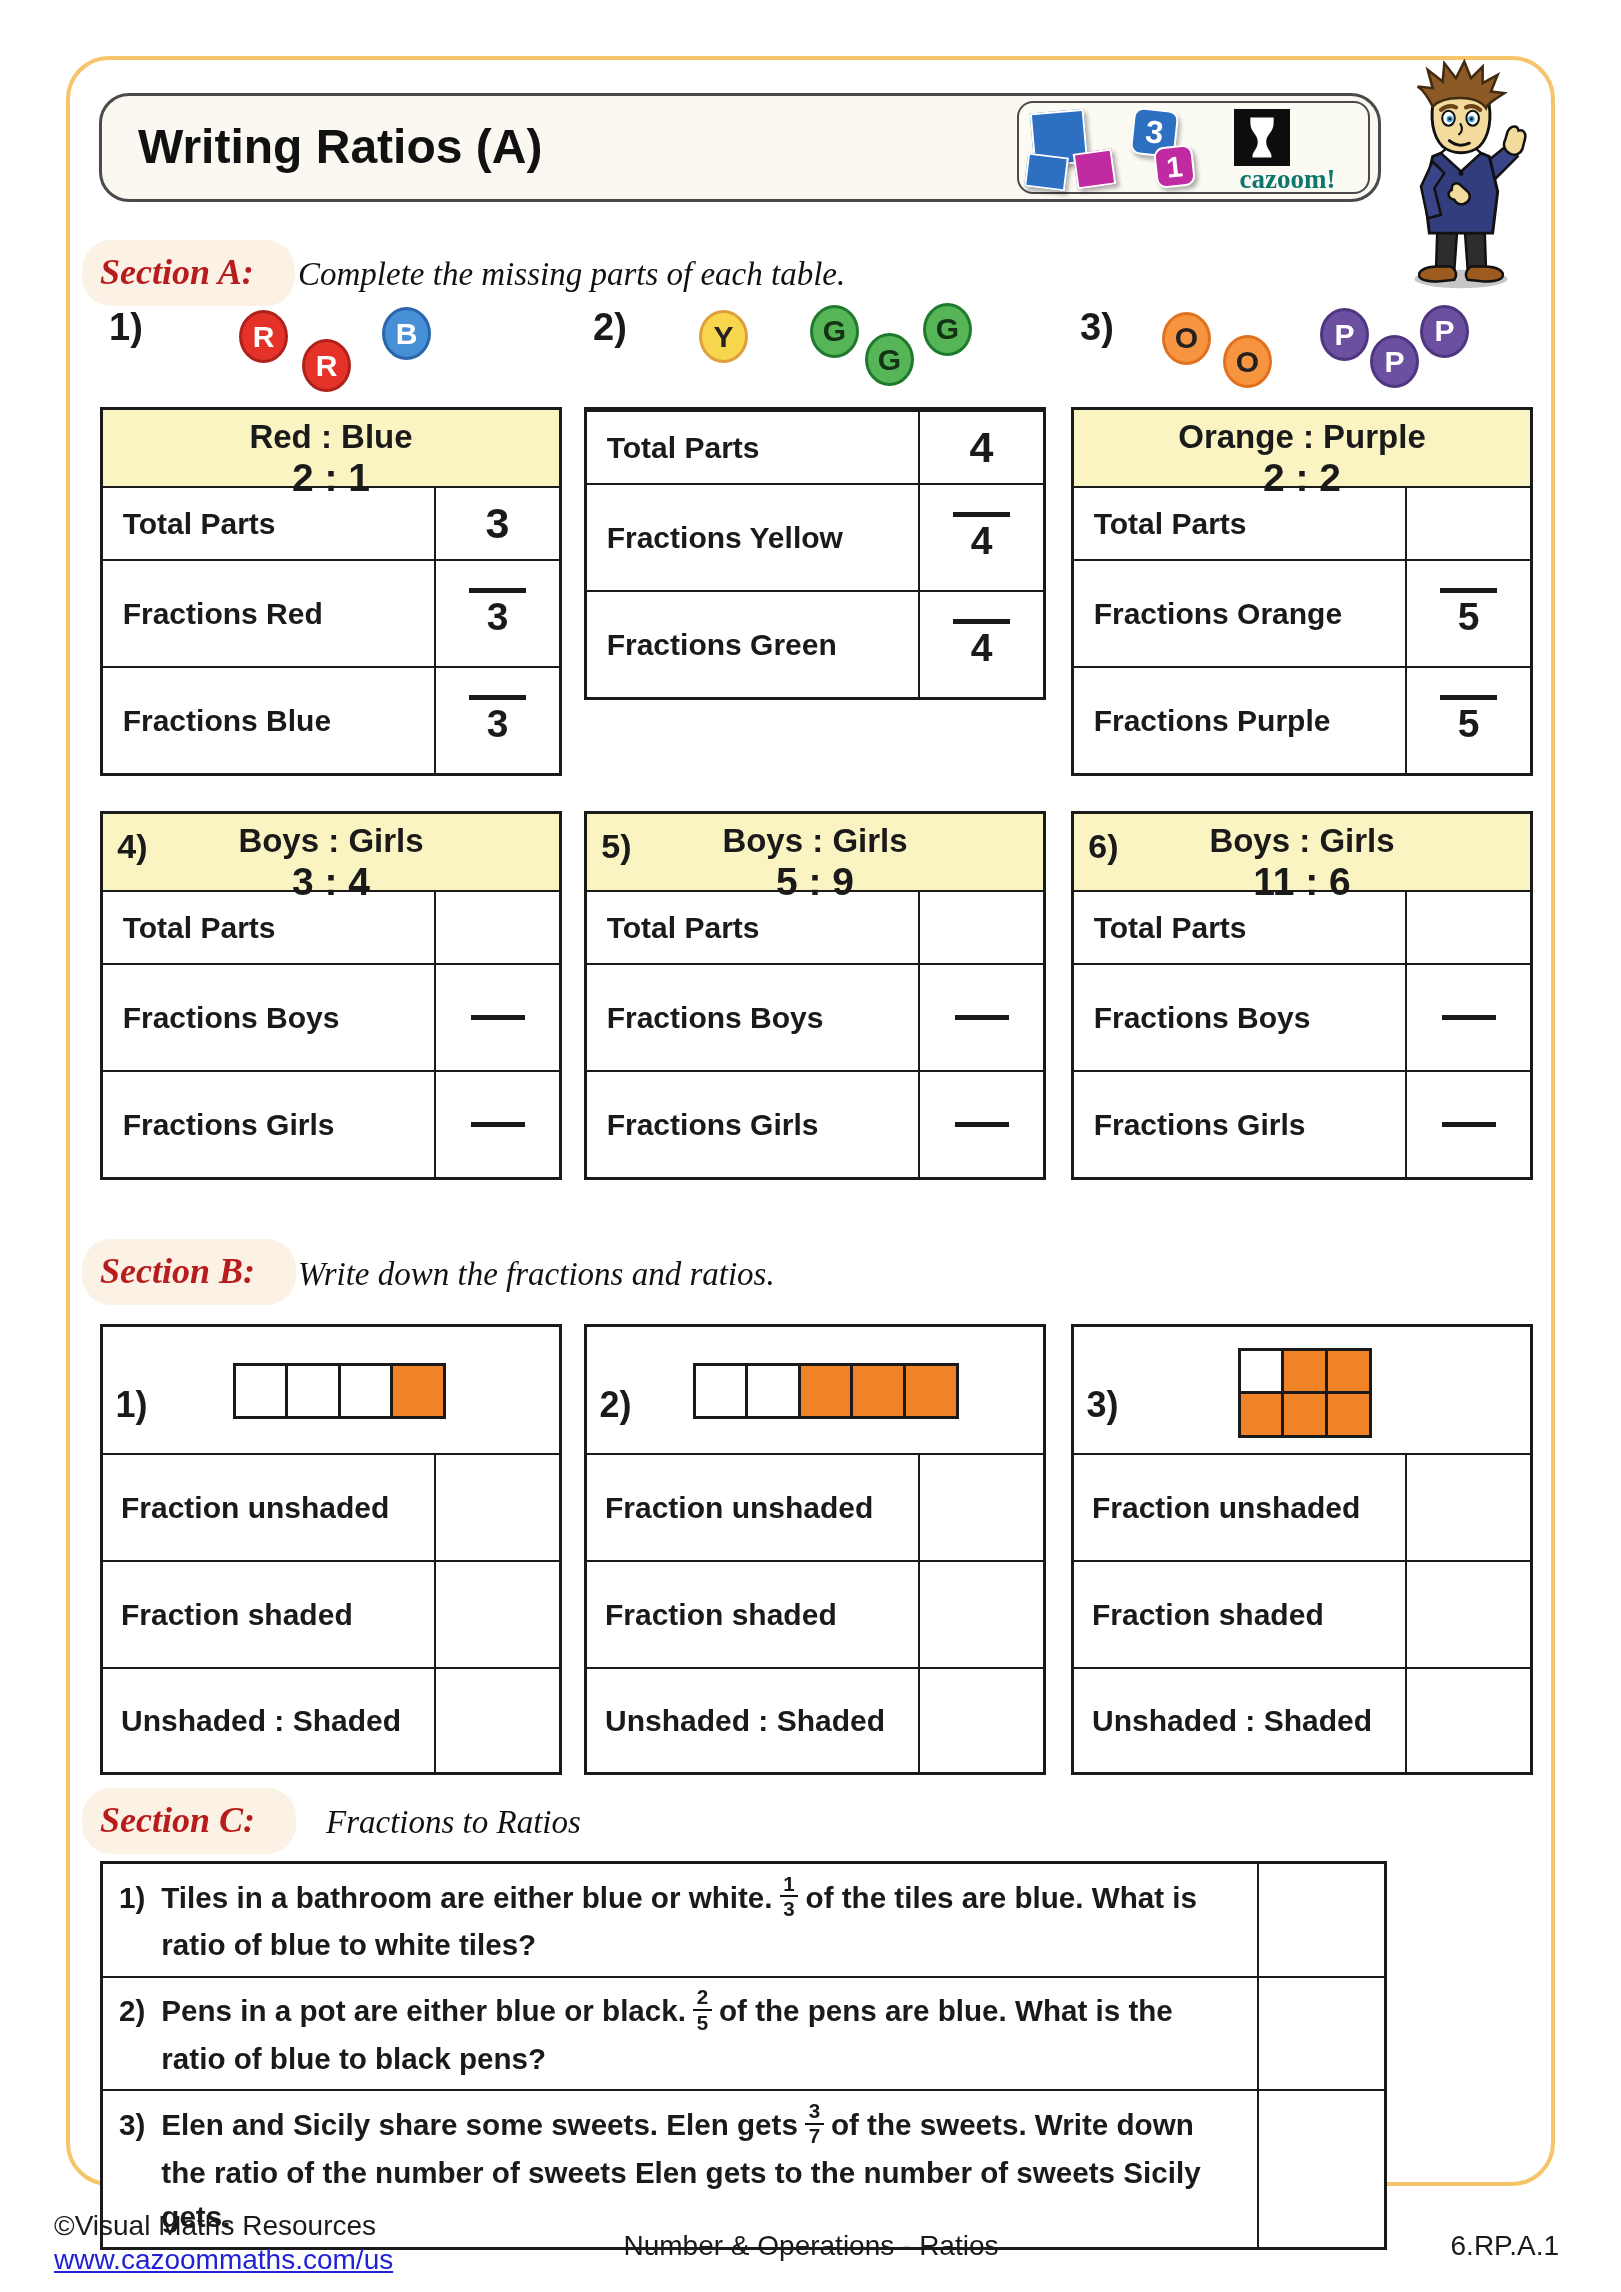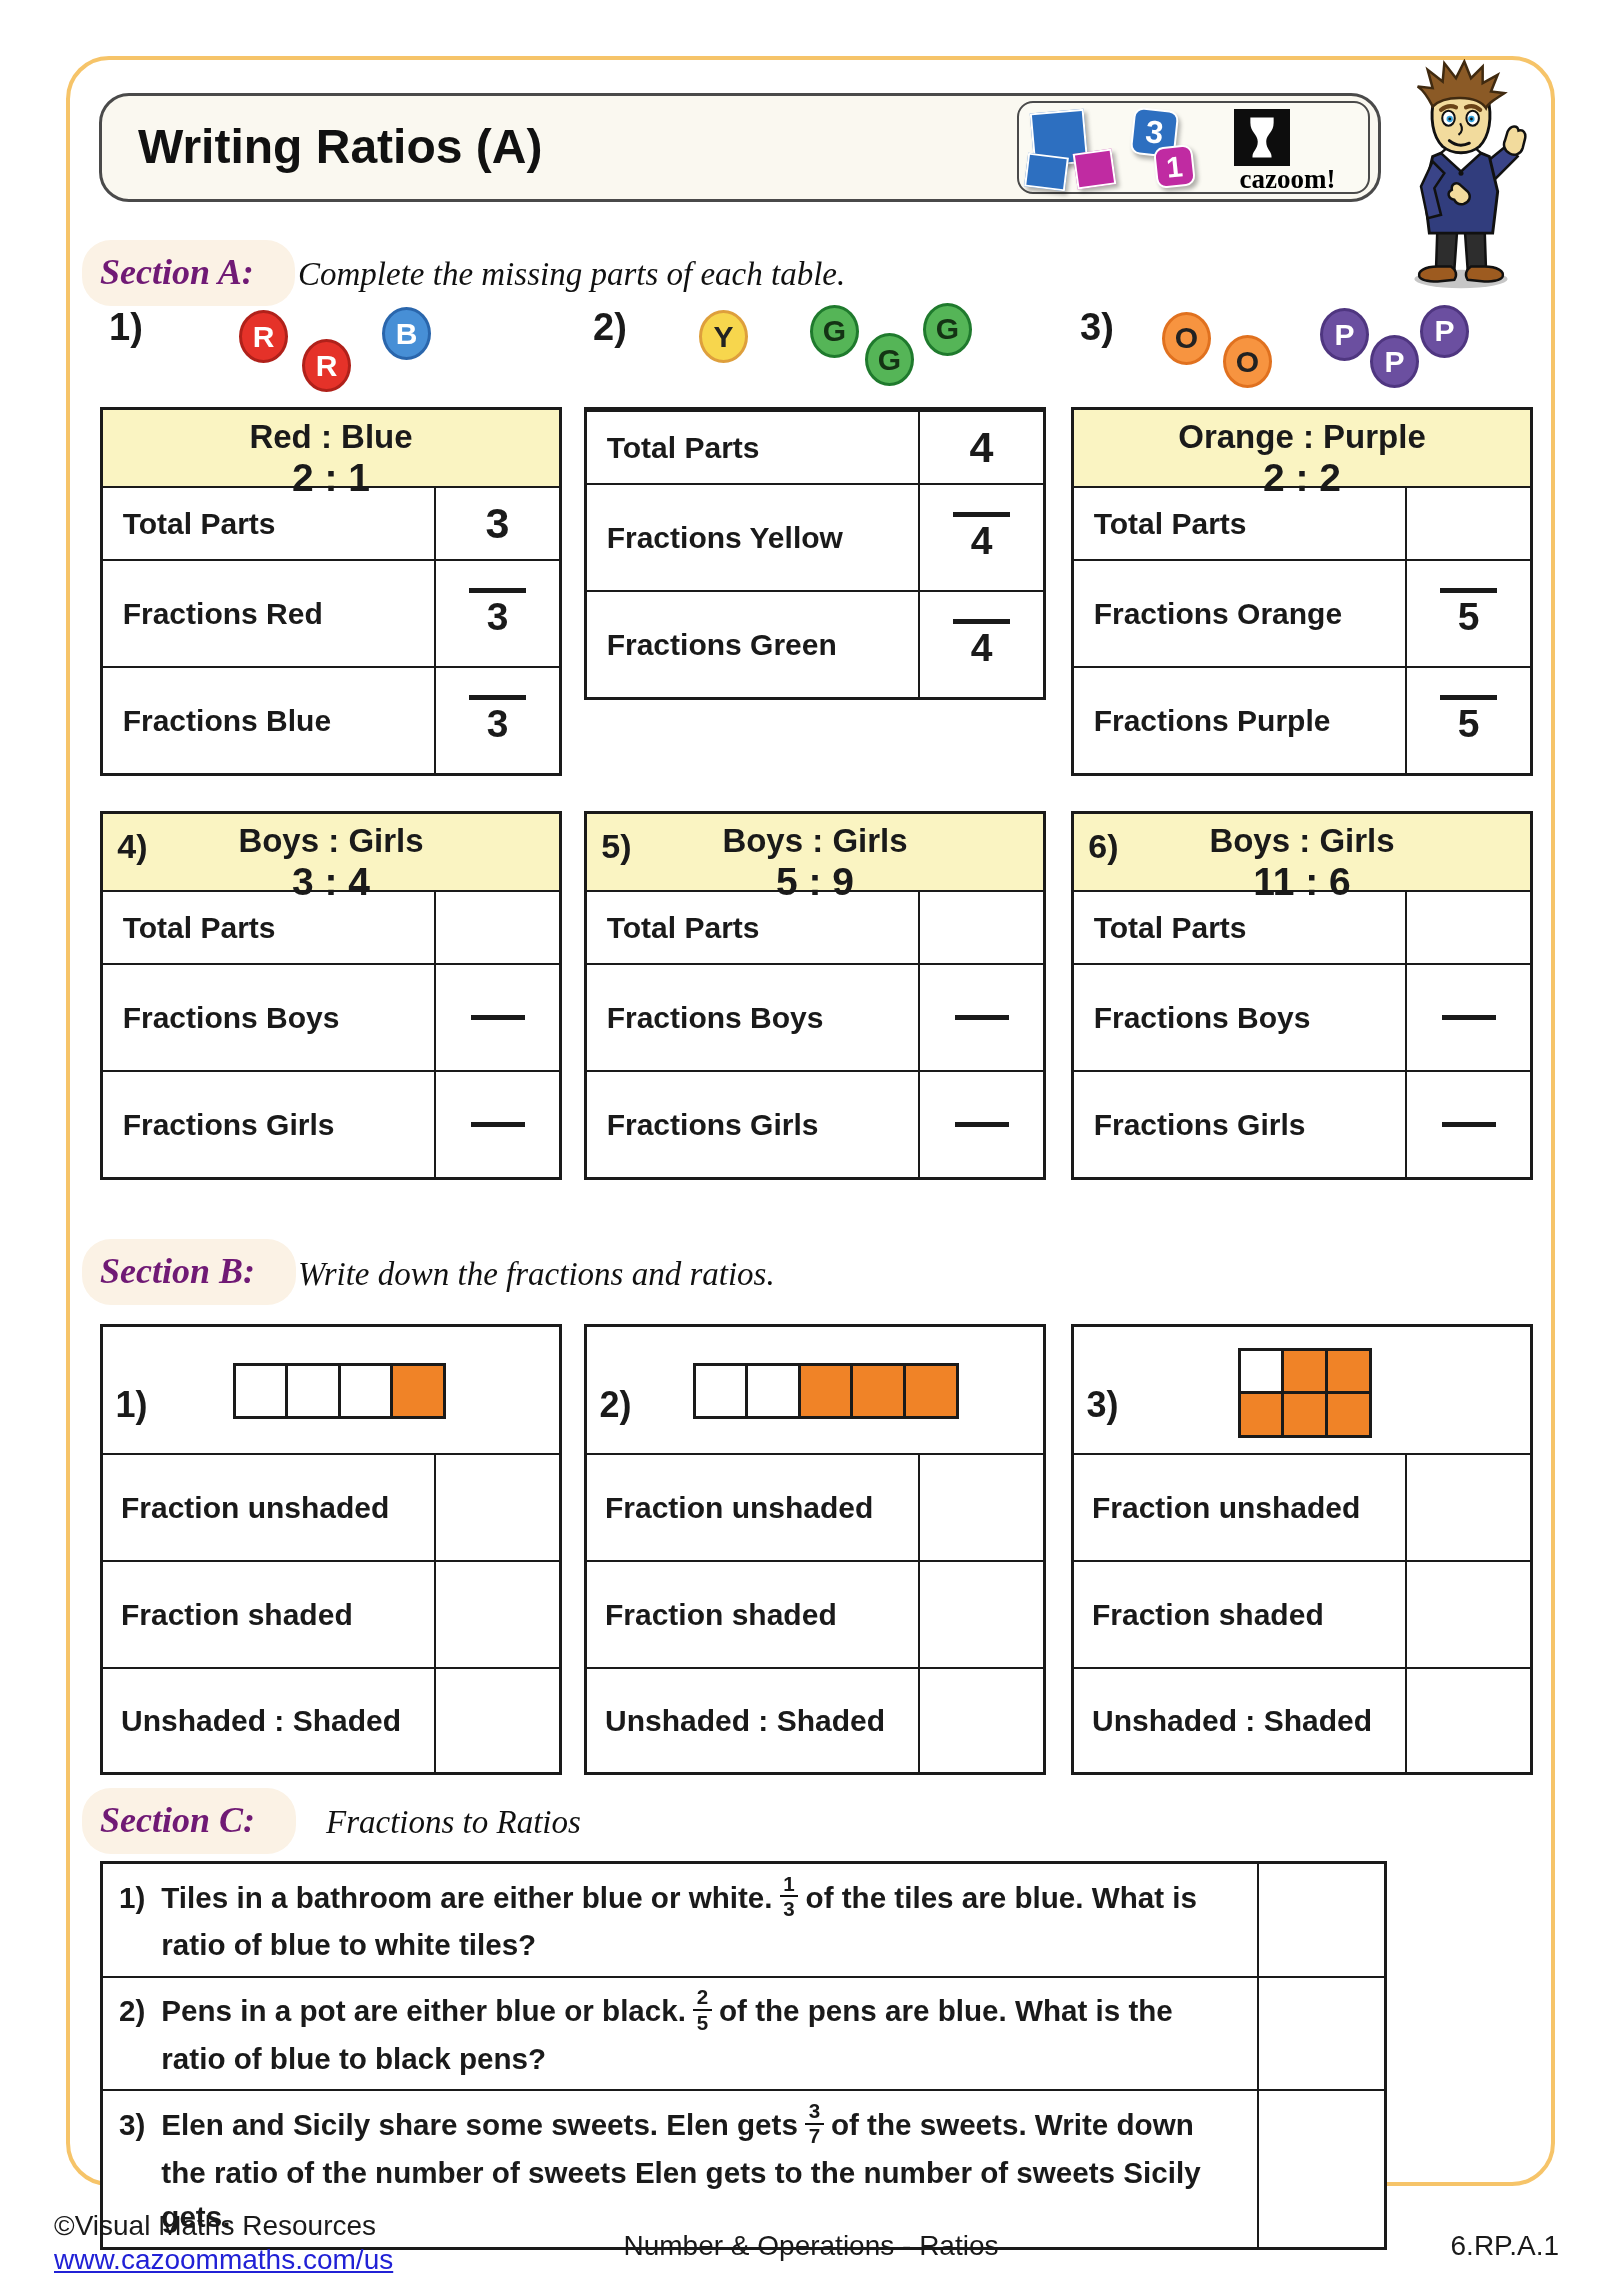--- a/index.html
+++ b/index.html
@@ -19,27 +19,27 @@
   .lb { position:absolute; border:2.7px solid #fff; box-shadow:2.7px 3.6px 4.5px rgba(0,0,0,.3); }
   .lb-blue-a { left:12.5px; top:7.2px;  width:54px; height:54px; background:#2D6FC0; transform:rotate(-5deg); }
   .lb-blue-b { left:7.2px;  top:52px; width:41px; height:34px; background:#2D6FC0; transform:rotate(7deg); }
   .lb-mag    { left:56px; top:48px; width:39px; height:36px; background:#C02BA2; transform:rotate(-8deg); }
   .lb-num { border-radius:9.9px; color:#fff; font-weight:bold; text-align:center; }
   .lb-t3 { left:113px; top:5.4px;  width:45px; height:47px; background:#2D6FC0; transform:rotate(6deg);  font-size:32px; line-height:43px; }
   .lb-t1 { left:136px; top:43px; width:39px; height:41px; background:#C02BA2; transform:rotate(-6deg); font-size:29px; line-height:38px; }
   .goblet { position:absolute; left:215px; top:5.4px; width:56px; height:57px; background:#0d0d0d;
             display:flex; align-items:center; justify-content:center; }
   .brand { position:absolute; left:188px; top:61px; width:161px; text-align:center;
-           font-family:"Liberation Serif", serif; font-weight:bold; font-size:27px; color:#000000; }
+           font-family:"Liberation Serif", serif; font-weight:bold; font-size:27px; color:#0f766e; }
   .mascot { position:absolute; left:1386px; top:59px; }
 
   
   .pill { position:absolute; height:66px; background:#FBF2E5; border-radius:29px;
           padding:0 41px 0 18px; line-height:64px;
-          font-family:"Liberation Serif", serif; font-style:italic; font-weight:bold; font-size:36px; color:#701a75; }
+          font-family:"Liberation Serif", serif; font-style:italic; font-weight:bold; font-size:36px; color:#b91c1c; }
   .instr { position:absolute; font-family:"Liberation Serif", serif; font-style:italic;
            font-size:33px; color:#111; }
 
   
   .prob { position:absolute; top:301px; width:462px; height:106px; }
   .pnum { position:absolute; left:9px; top:5.4px; font-size:38px; font-weight:bold; }
   .counter { position:absolute; width:49px; height:53px; border-radius:50%;
              display:flex; align-items:center; justify-content:center;
              font-size:30px; font-weight:bold; border:3.6px solid; }
   .counter.red    { background:#E53229; border-color:#B0211A; color:#fff; }

